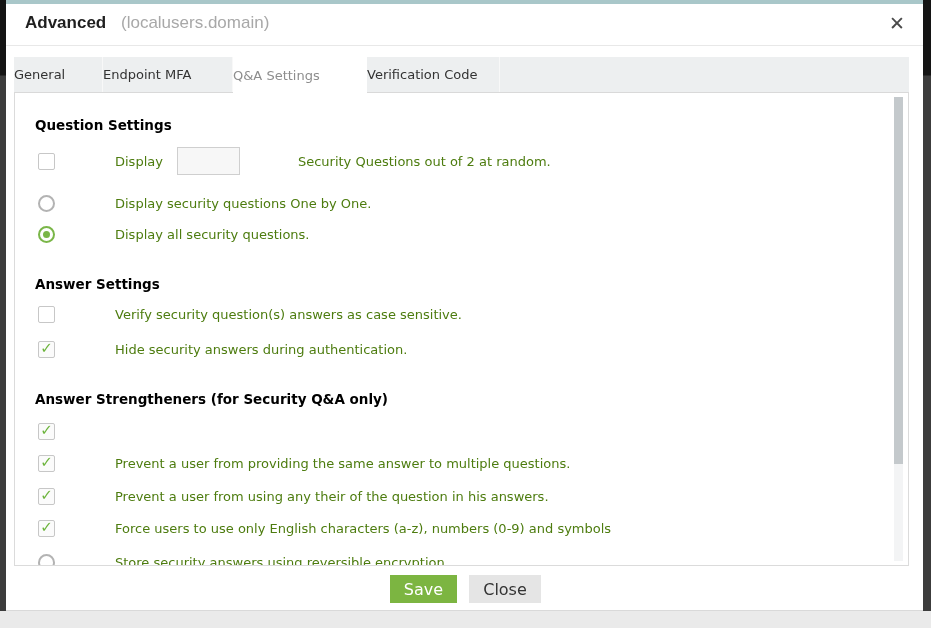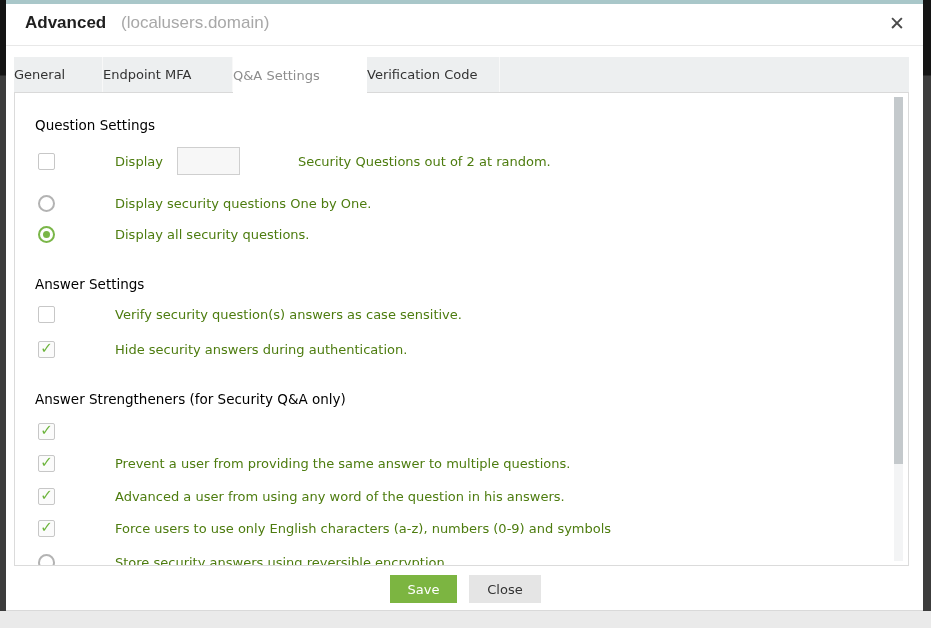--- a/index.html
+++ b/index.html
@@ -39,21 +39,21 @@
   .tab:nth-child(1) { width: 89px; }
   .tab:nth-child(2) { width: 130px; }
   .tab:nth-child(3) { width: 134px; }
   .tab:nth-child(4) { width: 133px; }
   .tab.active { background: #fff; color: #8d8d8d; height: 37px; border-right: none; }
 
   
   .panel { position: absolute; left: 14px; top: 92px; width: 895px; height: 474px;
            background: #fff; border: 1px solid #dbdbdb; border-top: 1px solid #d9d9d9;
            overflow: hidden; z-index: 2; }
-  .heading { position: absolute; left: 20px; font-weight: normal; color: #000;
+  .heading { position: absolute; left: 20px; font-weight: bold; color: #000;
              font-size: 13.5px; white-space: nowrap; }
   .row { position: absolute; left: 23px; display: flex; align-items: center;
          gap: 13px; white-space: nowrap; }
   .rowlabel { color: #4d7c0f; margin-left: 47px; }
 
   
   .cb { width: 17px; height: 17px; border: 1px solid #c7c7c7; border-radius: 2px;
         background: #fff; flex: 0 0 auto; display: inline-flex; align-items: center;
         justify-content: center; cursor: pointer; }
   .cb.checked { background: #fbfbfb; }
@@ -67,21 +67,21 @@
   .num-input { width: 63px; height: 28px; background: #f7f7f7; border: 1px solid #cfcfcf;
                margin-left: 1px; margin-right: -2px; font-size: 13px; padding: 0 6px; }
 
   
   .sb-track { position: absolute; right: 5px; top: 4px; width: 9px; height: 464px;
               background: #f3f4f5; }
   .sb-thumb { position: absolute; left: 0; top: 0; width: 9px; height: 367px;
               background: #c4c9cc; cursor: grab; }
 
   
-  .btn { position: absolute; top: 575px; height: 28px; border: none; font-size: 13px;
+  .btn { position: absolute; top: 575px; height: 28px; border: none; font-size: 16px;
          font-family: "DejaVu Sans", "Liberation Sans", sans-serif; cursor: pointer; z-index: 2; }
   .btn.save { left: 390px; width: 67px; background: #7cb541; color: #fff; }
   .btn.close { left: 469px; width: 72px; background: #e5e5e5; color: #333; }
 </style>
 </head>
 <body>
 
 <div class="canvas">
   <div class="edge left"></div>
   <div class="edge right"></div>
@@ -161,21 +161,21 @@
       <span class="cb checked">
           <span class="tick">✓</span>
         </span>
       <span class="rowlabel">Prevent a user from providing the same answer to multiple questions.</span>
     </div>
 
     <div class="row" style="top:394px; height:18px">
       <span class="cb checked">
           <span class="tick">✓</span>
         </span>
-      <span class="rowlabel">Advanced a user from using any word of the question in his answers.</span>
+      <span class="rowlabel">Prevent a user from using any their of the question in his answers.</span>
     </div>
 
     <div class="row" style="top:426px; height:18px">
       <span class="cb checked">
           <span class="tick">✓</span>
         </span>
       <span class="rowlabel">Force users to use only English characters (a-z), numbers (0-9) and symbols</span>
     </div>
 
     <div class="row" style="top:460px; height:18px">

